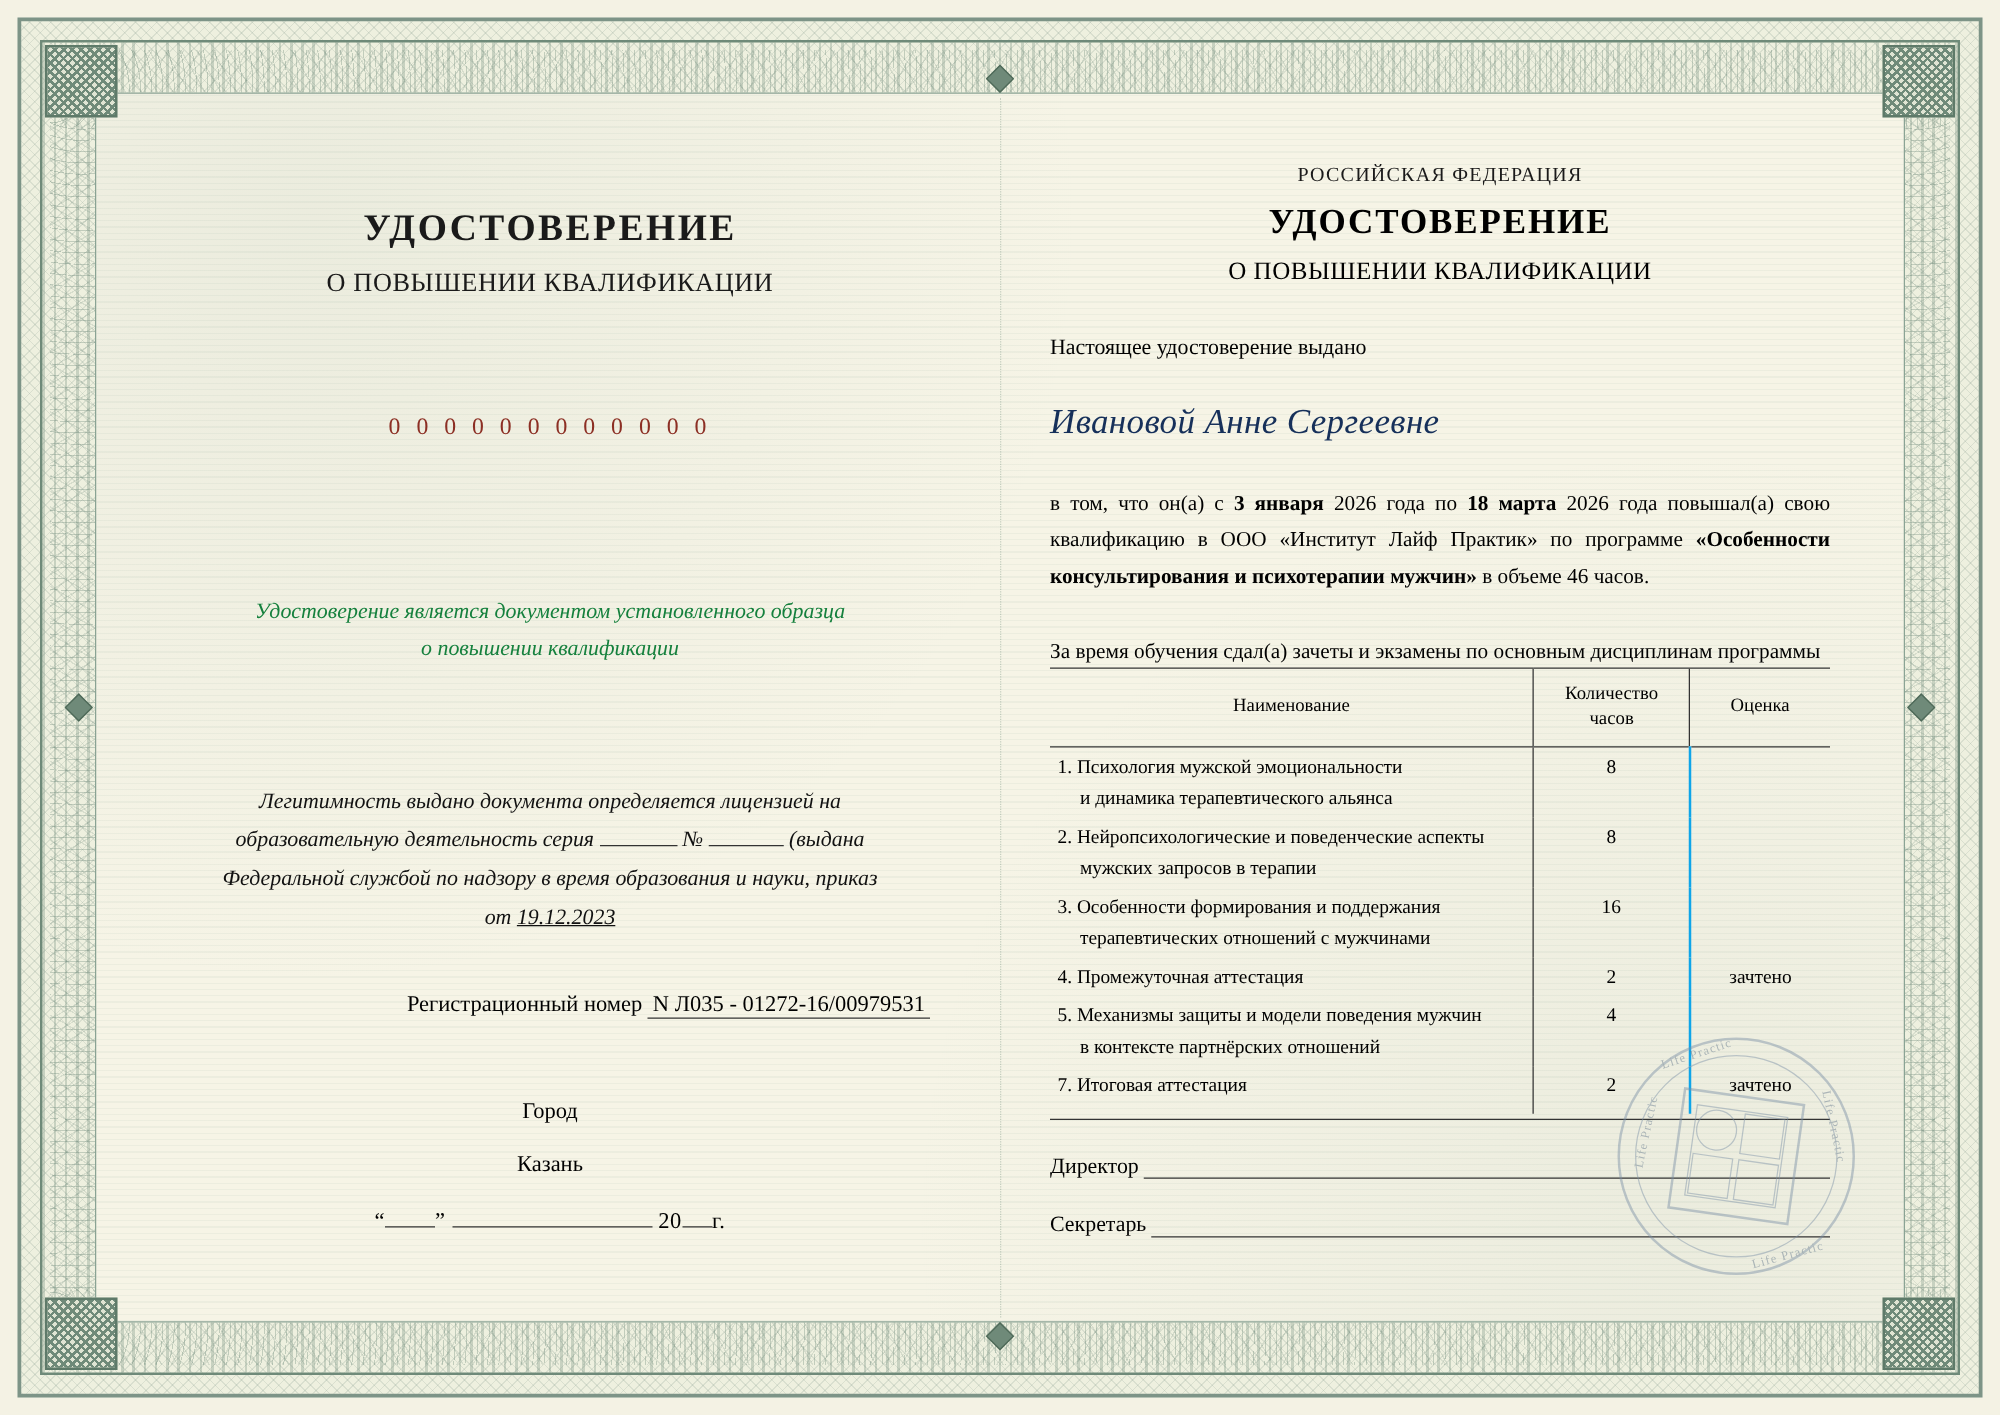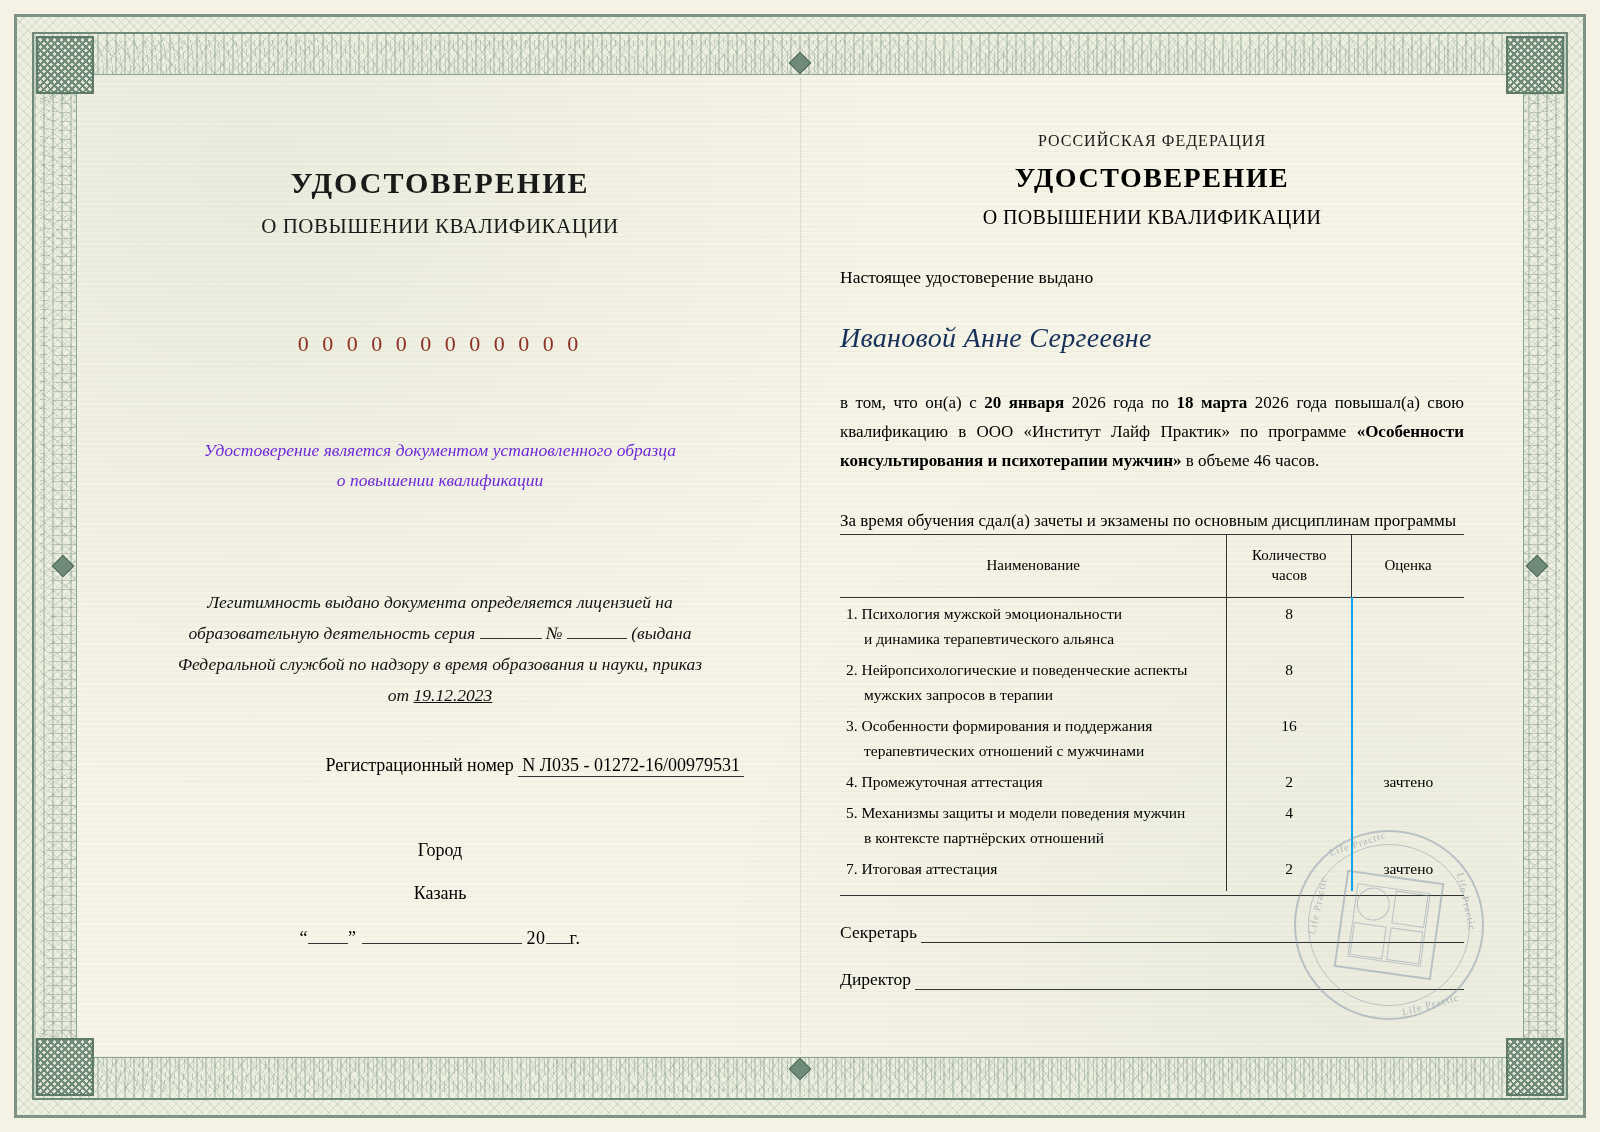--- a/index.html
+++ b/index.html
@@ -138,32 +138,32 @@
   .title-sub {
     text-align: center;
     font-size: 21px;
     color: #1a1a1a;
     margin-top: 14px;
     letter-spacing: 0.5px;
   }
   .serial {
     text-align: center;
     color: #8c2f24;
-    font-size: 22px;
+    font-size: 19px;
     letter-spacing: 4px;
     margin-top: 92px;
     font-family: "Liberation Serif", serif;
   }
   .note-italic {
     text-align: center;
     font-style: italic;
     font-size: 17.5px;
     line-height: 30px;
-    margin-top: 78px;
-    color: #6d28d9;
+    margin-top: 120px;
+    color: #15803d;
   }
   .legit {
     font-style: italic;
     font-size: 17.5px;
     line-height: 31px;
     margin-top: 92px;
     text-align: center;
     color: #111;
   }
   .legit .u { text-decoration: underline; }
@@ -426,21 +426,21 @@
 
       <div class="rf-country">РОССИЙСКАЯ ФЕДЕРАЦИЯ</div>
       <div class="r-title">УДОСТОВЕРЕНИЕ</div>
       <div class="r-subtitle">О ПОВЫШЕНИИ КВАЛИФИКАЦИИ</div>
 
       <div class="issued-to-label">Настоящее удостоверение выдано</div>
 
       <div class="holder">Ивановой Анне Сергеевне</div>
 
       <div class="body-text">
-        <span>в том, что он(а) с </span><b>20 января</b><span> 2026 года по </span><b>18 марта</b><span> 2026 года повышал(а) свою квалификацию в ООО «Институт Лайф Практик» по программе </span><b>«Особенности консультирования и психотерапии мужчин»</b><span> в объеме 46 часов.</span>
+        <span>в том, что он(а) с </span><b>3 января</b><span> 2026 года по </span><b>18 марта</b><span> 2026 года повышал(а) свою квалификацию в ООО «Институт Лайф Практик» по программе </span><b>«Особенности консультирования и психотерапии мужчин»</b><span> в объеме 46 часов.</span>
       </div>
 
       <div class="exam-note">За время обучения сдал(а) зачеты и экзамены по основным дисциплинам программы</div>
 
       <table class="disc">
         <thead>
           <tr>
             <th class="c-name">Наименование</th>
             <th class="c-hours">
               <div>Количество</div>
@@ -494,25 +494,25 @@
               <div><span>7.</span> <span>Итоговая аттестация</span></div>
             </td>
             <td class="c-hours">2</td>
             <td class="c-mark">зачтено</td>
           </tr>
         </tbody>
       </table>
       <div class="tbl-bottom-rule"></div>
 
       <div class="sig-row">
+        <span class="lbl">Директор</span>
+        <span class="line"></span>
+      </div>
+      <div class="sig-row">
         <span class="lbl">Секретарь</span>
-        <span class="line"></span>
-      </div>
-      <div class="sig-row">
-        <span class="lbl">Директор</span>
         <span class="line"></span>
       </div>
 
       <div class="stamp">
         <div class="ring"></div>
         <div class="ring2"></div>
         <div class="inner-sq"></div>
         <div class="glyph">
             <div></div>
             <div></div>

